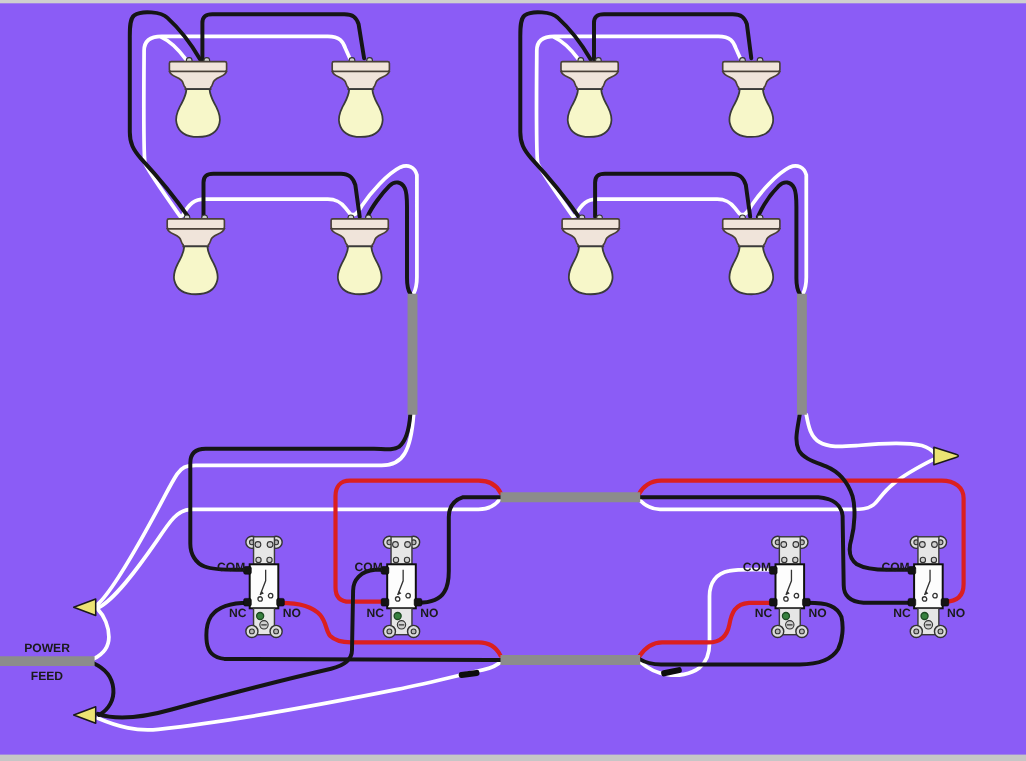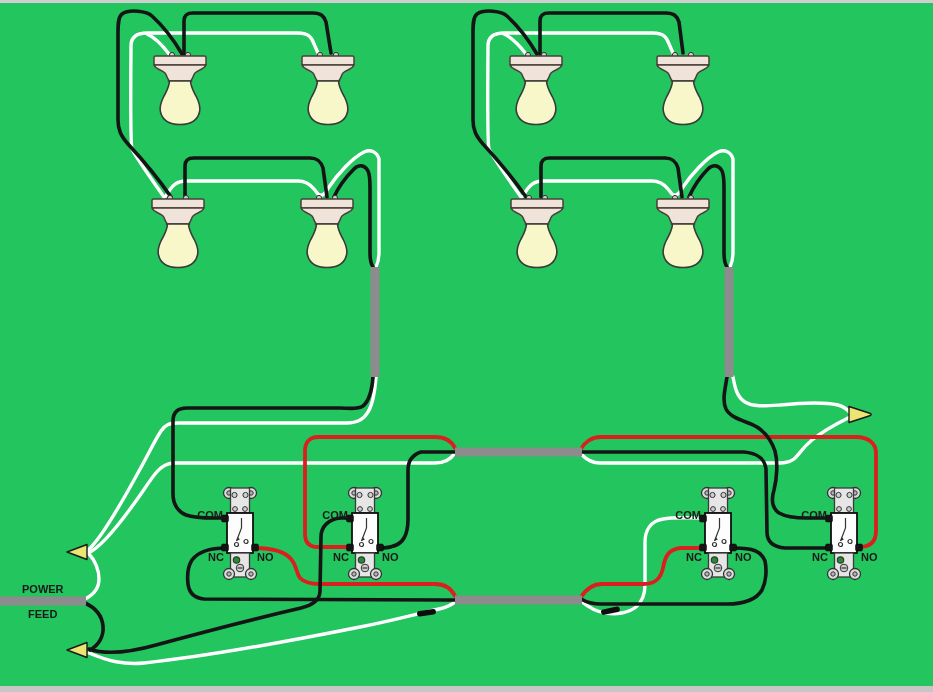--- a/index.html
+++ b/index.html
@@ -1,19 +1,19 @@
 <!DOCTYPE html>
 <html><head>
 <meta charset="utf-8">
 <style>
   html,body{margin:0;padding:0;background:#888;}
   #stage{
     position:relative;
     width:933px;height:692px;
-    background:#22c55e;
+    background:#8b5cf6;
     overflow:hidden;
     font-family:"Liberation Sans", sans-serif;
   }
   #stage svg{position:absolute;left:0;top:0;}
   .wire-w{stroke:#ffffff;stroke-width:3.4;fill:none;stroke-linecap:round;}
   .wire-b{stroke:#151515;stroke-width:3.6;fill:none;stroke-linecap:round;}
   .wire-r{stroke:#db1f1f;stroke-width:3.8;fill:none;stroke-linecap:round;}
   .cable{stroke:#8c8c8c;stroke-width:9;fill:none;stroke-linecap:butt;}
   .lbl{font-family:"Liberation Sans",sans-serif;font-weight:bold;font-size:11px;fill:#1a1a1a;}
   .holder{fill:#f0e4da;stroke:#4a4038;stroke-width:1.5;}

